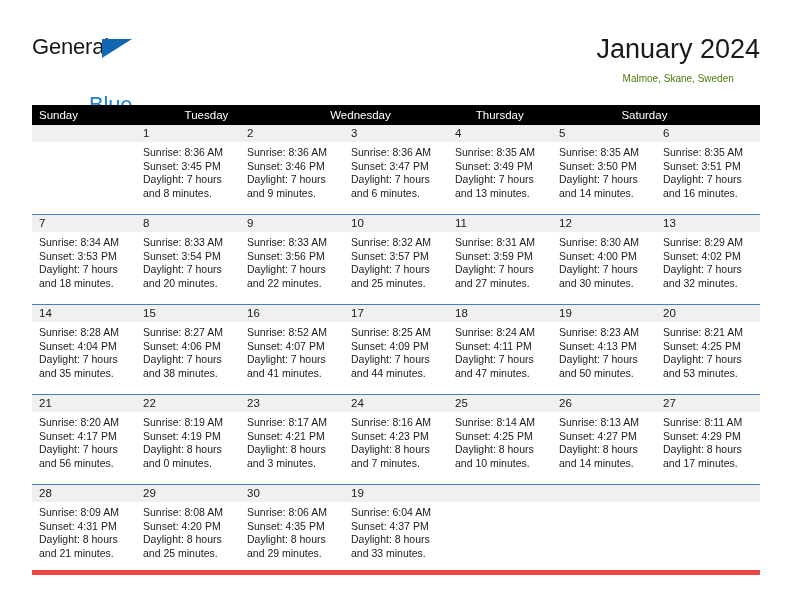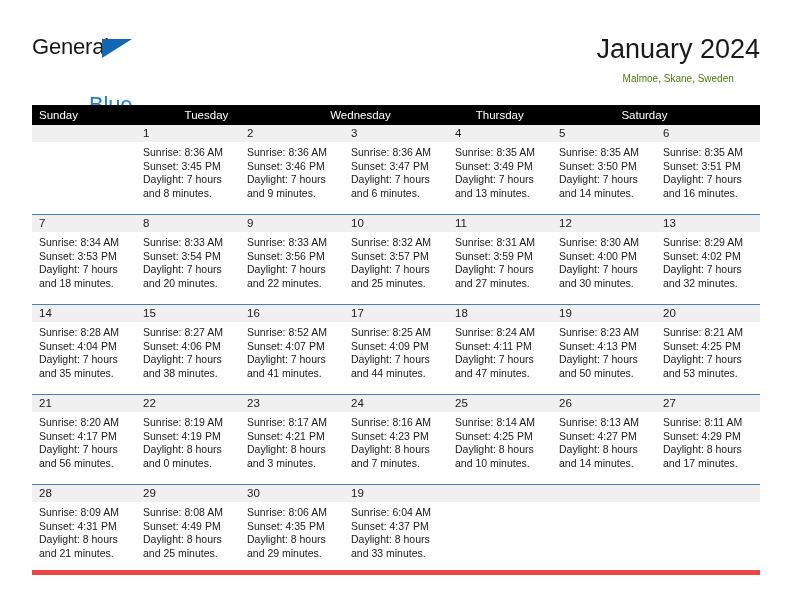--- a/index.html
+++ b/index.html
@@ -441,21 +441,21 @@
               <div class="day-line">Sunrise: 8:09 AM</div>
               <div class="day-line">Sunset: 4:31 PM</div>
               <div class="day-line">Daylight: 8 hours</div>
               <div class="day-line">and 21 minutes.</div>
             </div>
           </div>
           <div class="day-cell">
             <div class="day-num">29</div>
             <div class="day-body">
               <div class="day-line">Sunrise: 8:08 AM</div>
-              <div class="day-line">Sunset: 4:49 PM</div>
+              <div class="day-line">Sunset: 4:20 PM</div>
               <div class="day-line">Daylight: 8 hours</div>
               <div class="day-line">and 25 minutes.</div>
             </div>
           </div>
           <div class="day-cell">
             <div class="day-num">30</div>
             <div class="day-body">
               <div class="day-line">Sunrise: 8:06 AM</div>
               <div class="day-line">Sunset: 4:35 PM</div>
               <div class="day-line">Daylight: 8 hours</div>

